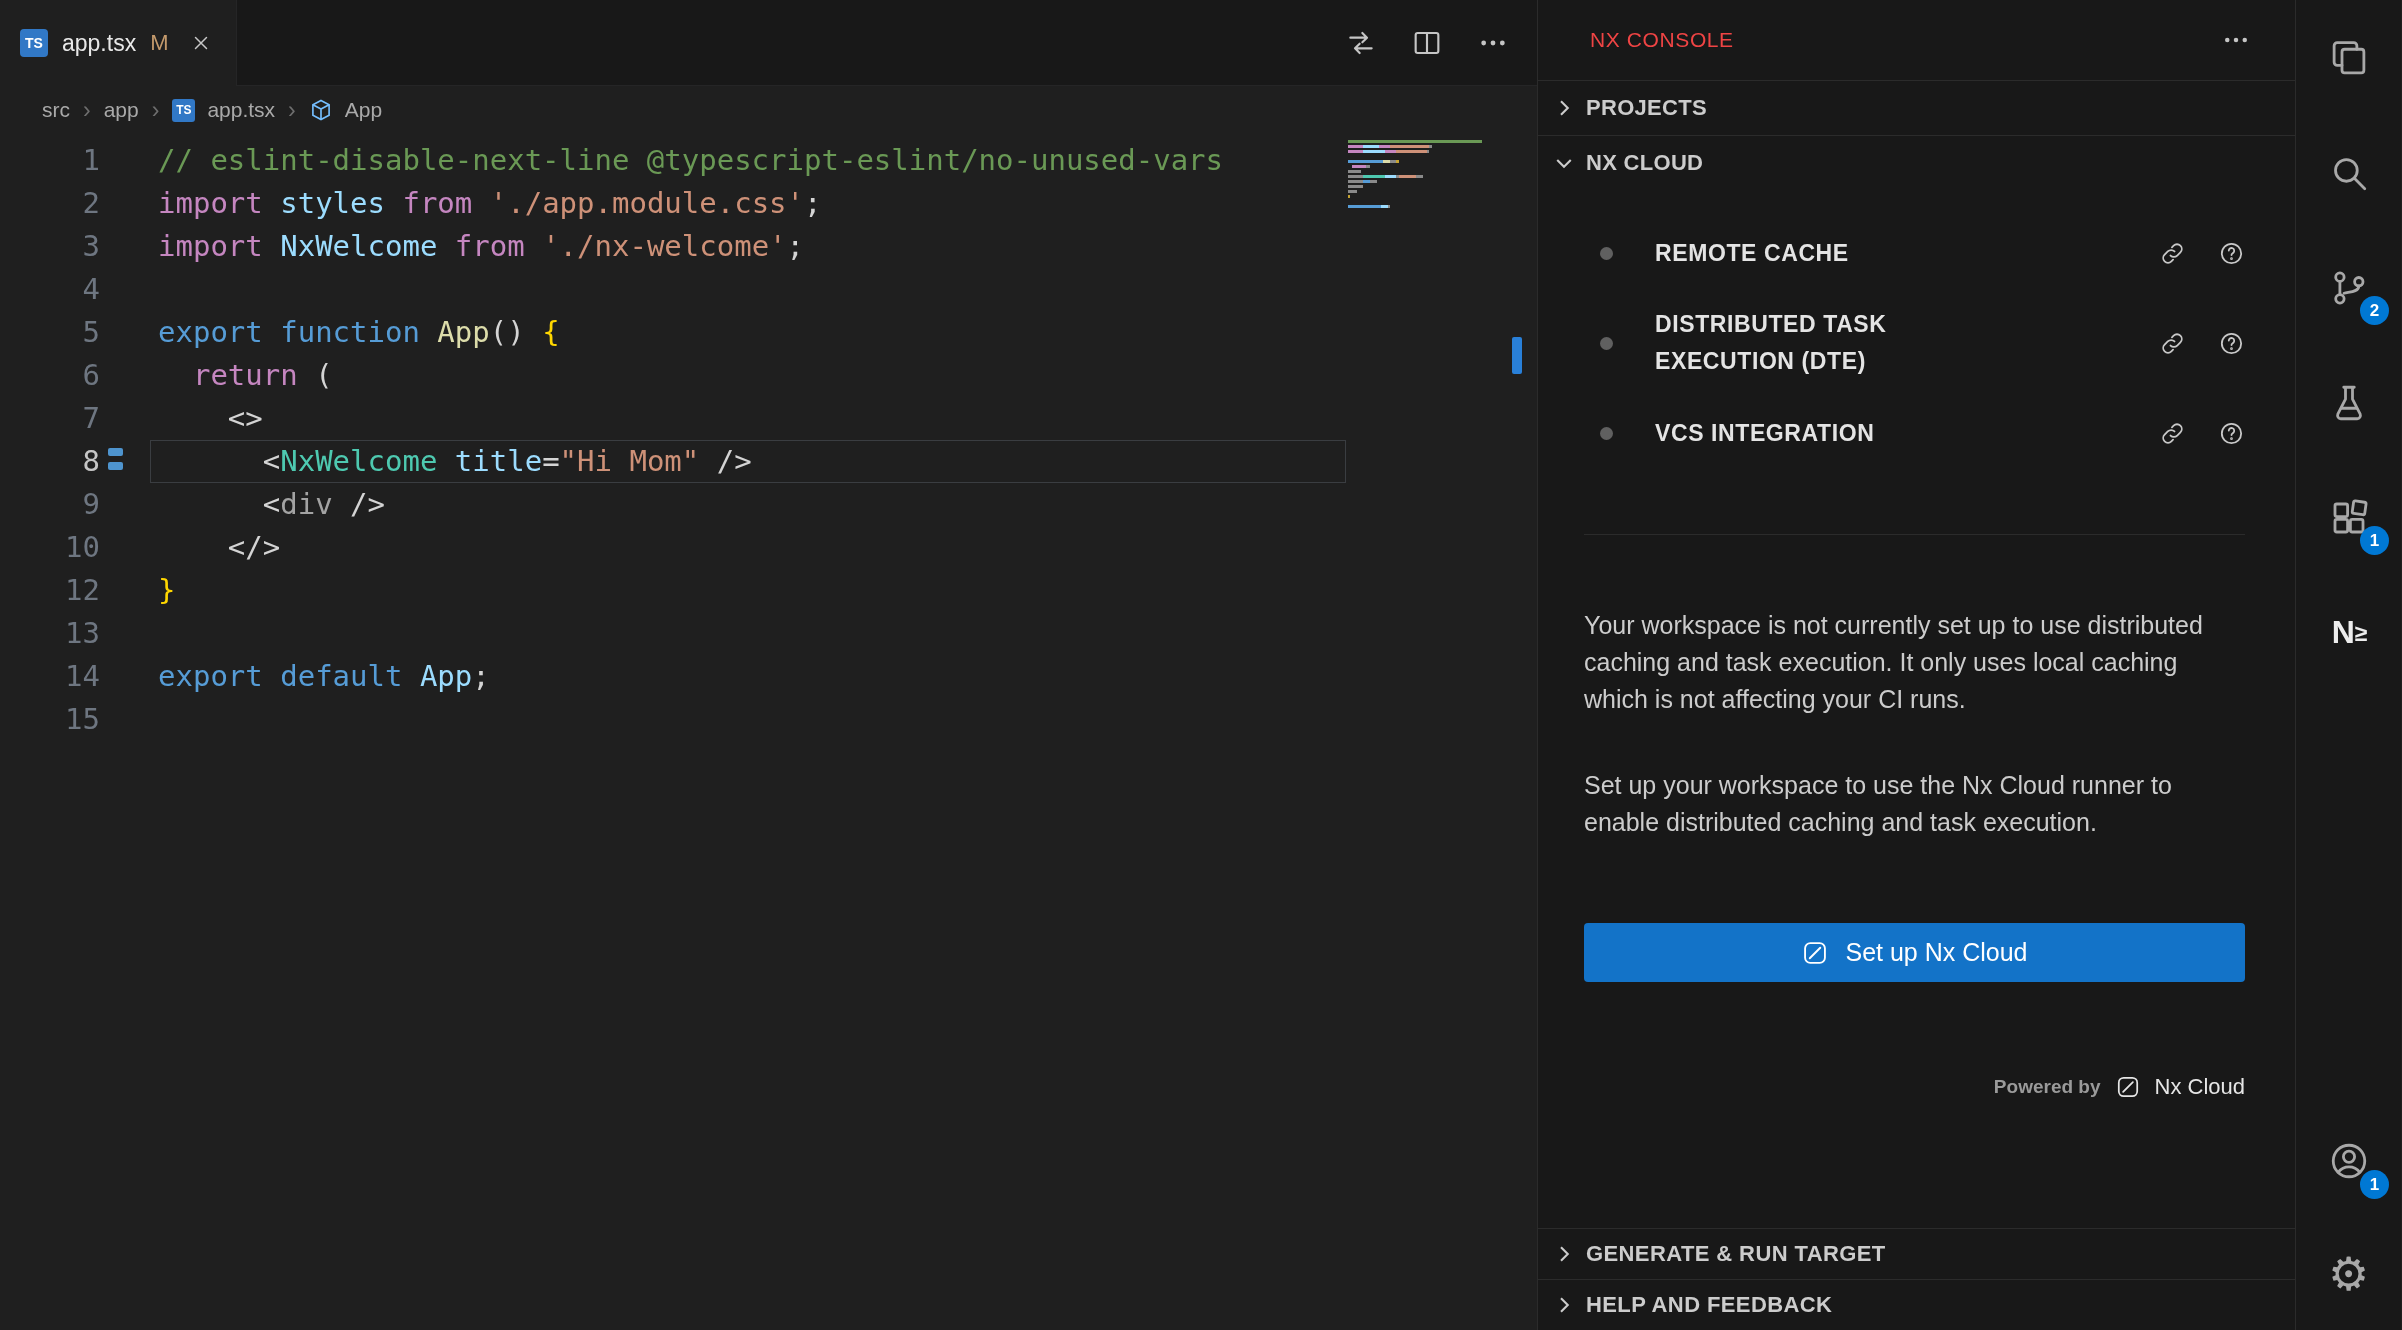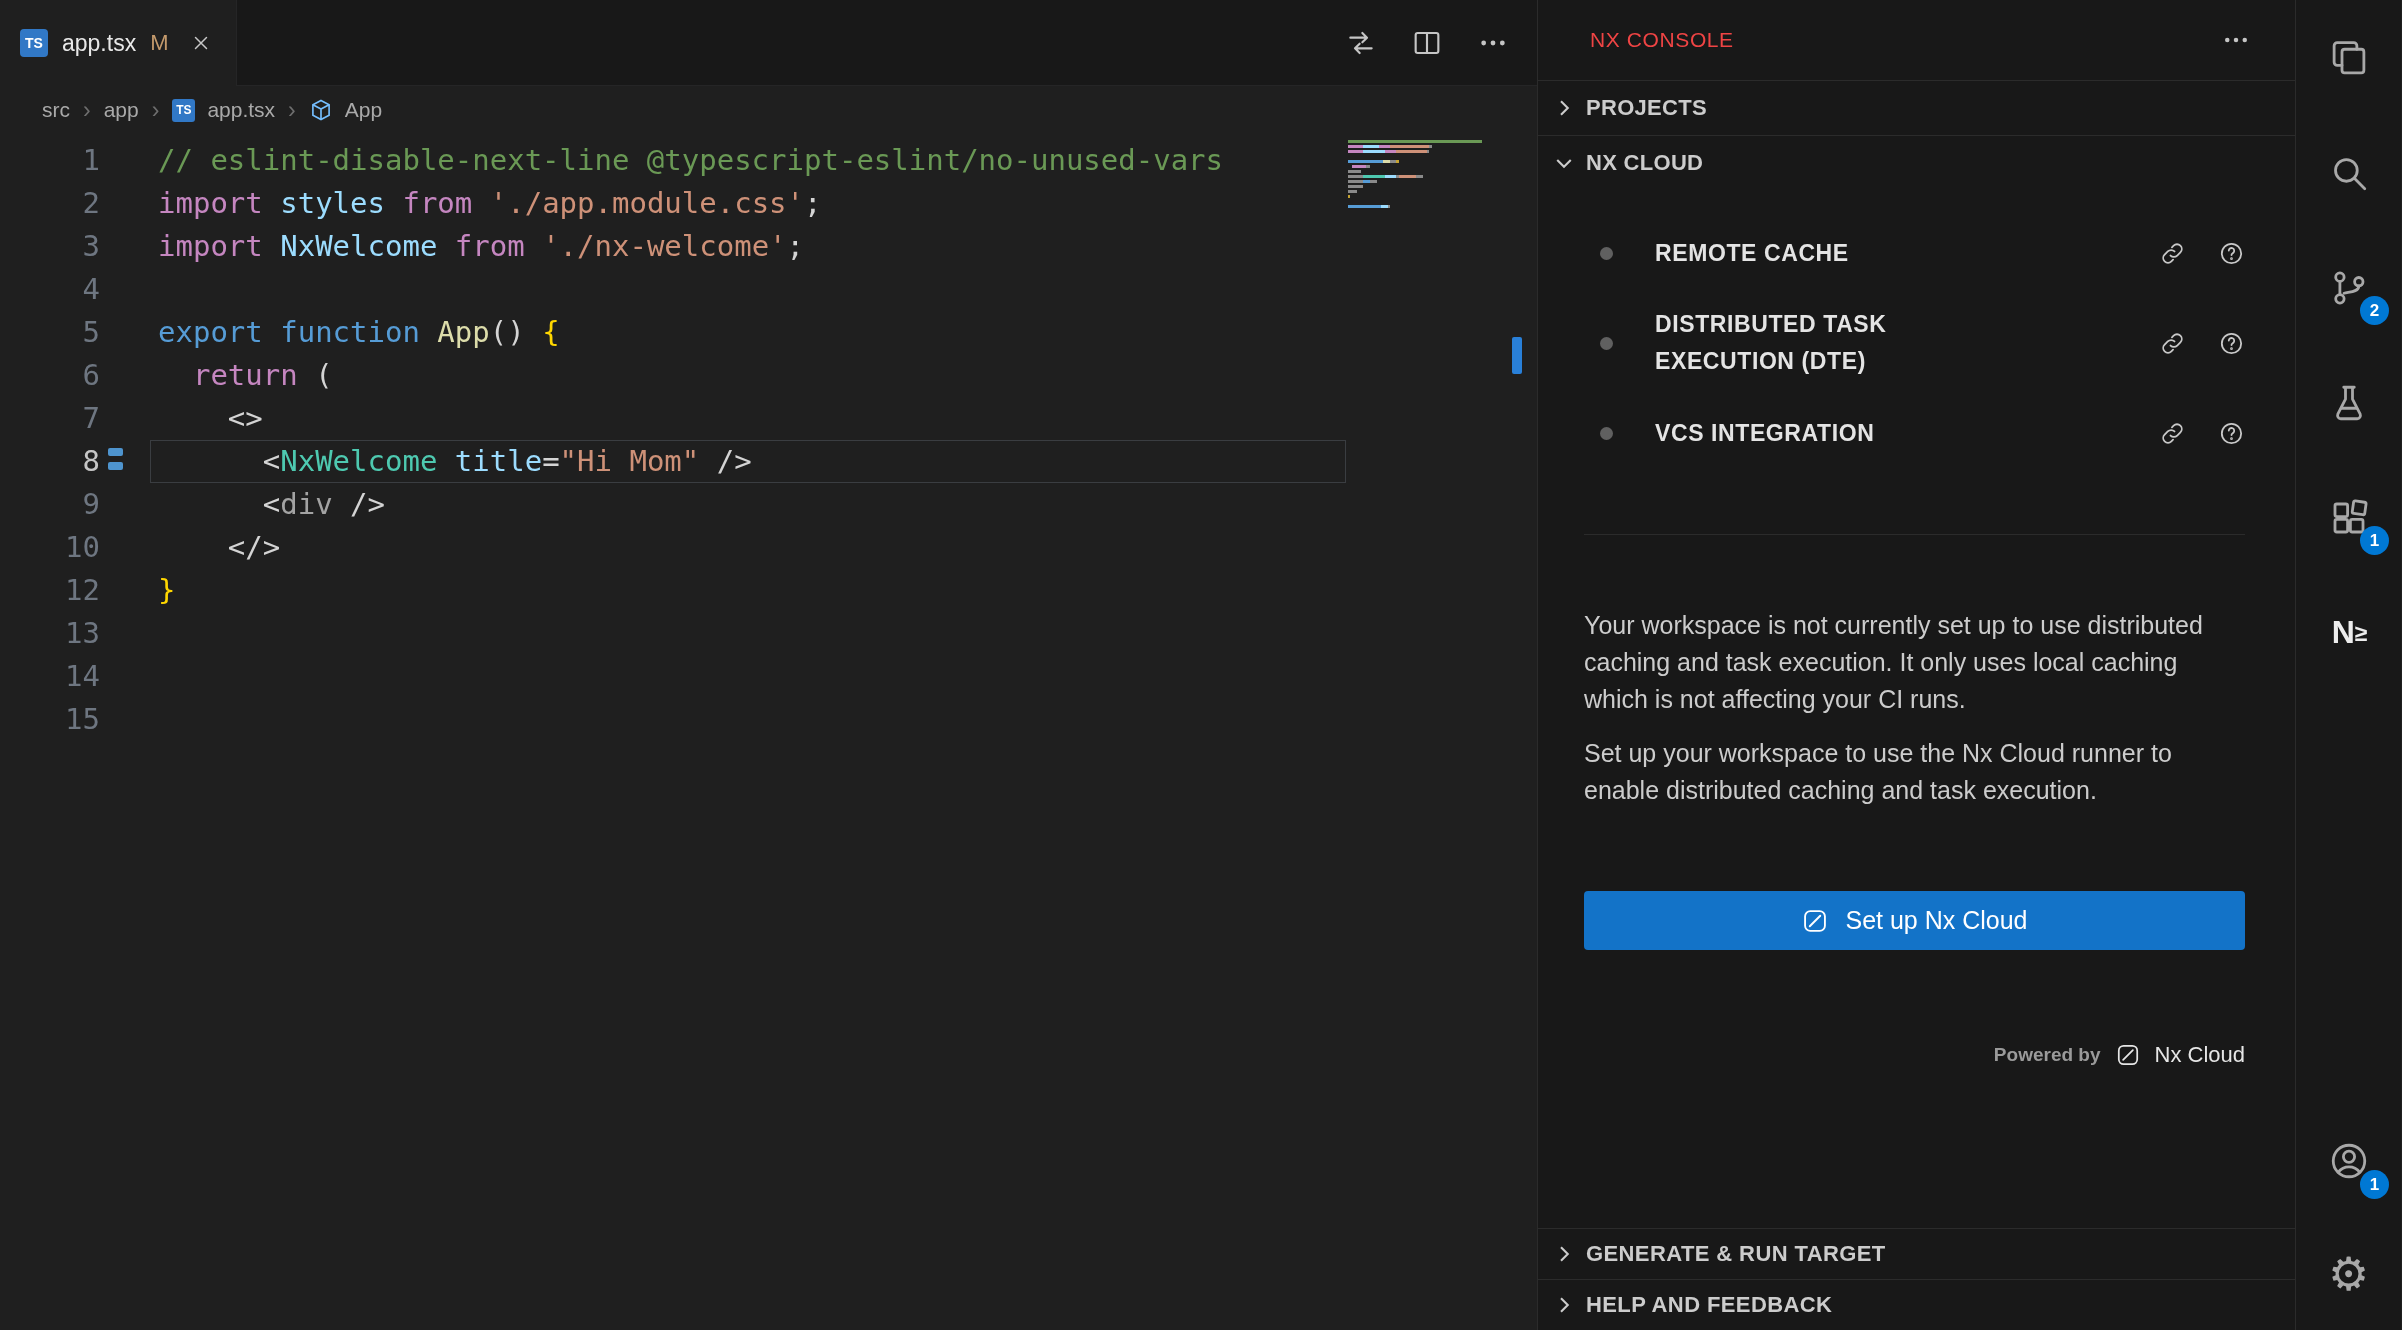--- a/index.html
+++ b/index.html
@@ -55,21 +55,21 @@
   .nxc-body{flex:1;padding:0 50px 0 46px;overflow:hidden;}
   #features{margin-top:18px;}
   .feature-row{min-height:90px;display:flex;align-items:center;padding-left:16px;}
   .feature-dot{width:13px;height:13px;border-radius:50%;background:#606060;flex:none;margin-right:42px;}
   .feature-label{width:334px;font-size:23px;font-weight:700;color:#E4E4E4;letter-spacing:0.6px;line-height:37px;}
   .feature-icons{margin-left:auto;display:flex;gap:32px;color:#C8C8C8;}
   .ficon{display:flex;cursor:pointer;}
   .ficon svg{width:27px;height:27px;}
   .divider{border-top:1px solid #2B2B2B;margin-top:56px;}
   .para{margin-top:72px;font-size:25px;line-height:37px;color:#CCCCCC;max-width:670px;}
-  .para.p2{margin-top:17px;}
+  .para.p2{margin-top:49px;}
   .setup-btn{margin-top:82px;width:100%;height:59px;background:var(--accent);border:none;border-radius:4px;color:#fff;font-size:25px;font-family:inherit;display:flex;align-items:center;justify-content:center;gap:16px;cursor:pointer;}
   .btn-icon{display:flex;color:#fff;}
   .btn-icon svg{width:28px;height:28px;}
   .powered{margin-top:92px;display:flex;align-items:center;justify-content:flex-end;gap:14px;}
   .powered-label{font-size:19px;color:#9A9A9A;font-weight:bold;}
   .powered-icon{display:flex;color:#E6E6E6;}
   .powered-icon svg{width:26px;height:26px;}
   .powered-brand{font-size:22px;color:#E6E6E6;}
   #bottom-sections{margin-top:auto;flex:none;}
   .bottom-row{height:51px;border-top:1px solid #2B2B2B;display:flex;align-items:center;gap:10px;padding-left:14px;font-size:22px;font-weight:700;letter-spacing:0.4px;color:#CCCCCC;cursor:pointer;}
@@ -154,21 +154,21 @@
           <div class="code-line"><span class="ln">3</span><span class="lc"><span class="kw2">import </span><span class="vr">NxWelcome </span><span class="kw2">from </span><span class="st">'./nx-welcome'</span><span class="pl">;</span></span></div>
           <div class="code-line"><span class="ln">4</span><span class="lc"></span></div>
           <div class="code-line"><span class="ln">5</span><span class="lc"><span class="kw1">export </span><span class="kw1">function </span><span class="fn">App</span><span class="pl">() </span><span class="bg">{</span></span></div>
           <div class="code-line"><span class="ln">6</span><span class="lc"><span class="pl">  </span><span class="kw2">return</span><span class="pl"> (</span></span></div>
           <div class="code-line"><span class="ln">7</span><span class="lc"><span class="pl">    &lt;&gt;</span></span></div>
           <div class="code-line active"><span class="ln">8</span><span class="lc"><span class="pl">      &lt;</span><span class="cp">NxWelcome </span><span class="at">title</span><span class="pl">=</span><span class="st">"Hi Mom"</span><span class="pl"> /&gt;</span></span></div>
           <div class="code-line"><span class="ln">9</span><span class="lc"><span class="pl">      &lt;</span><span class="tg">div</span><span class="pl"> /&gt;</span></span></div>
           <div class="code-line"><span class="ln">10</span><span class="lc"><span class="pl">    &lt;/&gt;</span></span></div>
           <div class="code-line"><span class="ln">12</span><span class="lc"><span class="bg">}</span></span></div>
           <div class="code-line"><span class="ln">13</span><span class="lc"></span></div>
-          <div class="code-line"><span class="ln">14</span></div>
+          <div class="code-line"><span class="ln">14</span><span class="lc"><span class="kw1">export </span><span class="kw1">default </span><span class="vr">App</span><span class="pl">;</span></span></div>
           <div class="code-line"><span class="ln">15</span><span class="lc"></span></div>
         </div>
     </div>
 
     <div id="minimap">
         <div class="mm-row">
           <span class="mm-seg" style="width: 134.2px; background: rgb(106, 153, 85);"></span>
         </div>
         <div class="mm-row">
           <span class="mm-seg" style="width: 15.4px; background: rgb(197, 134, 192);"></span>

